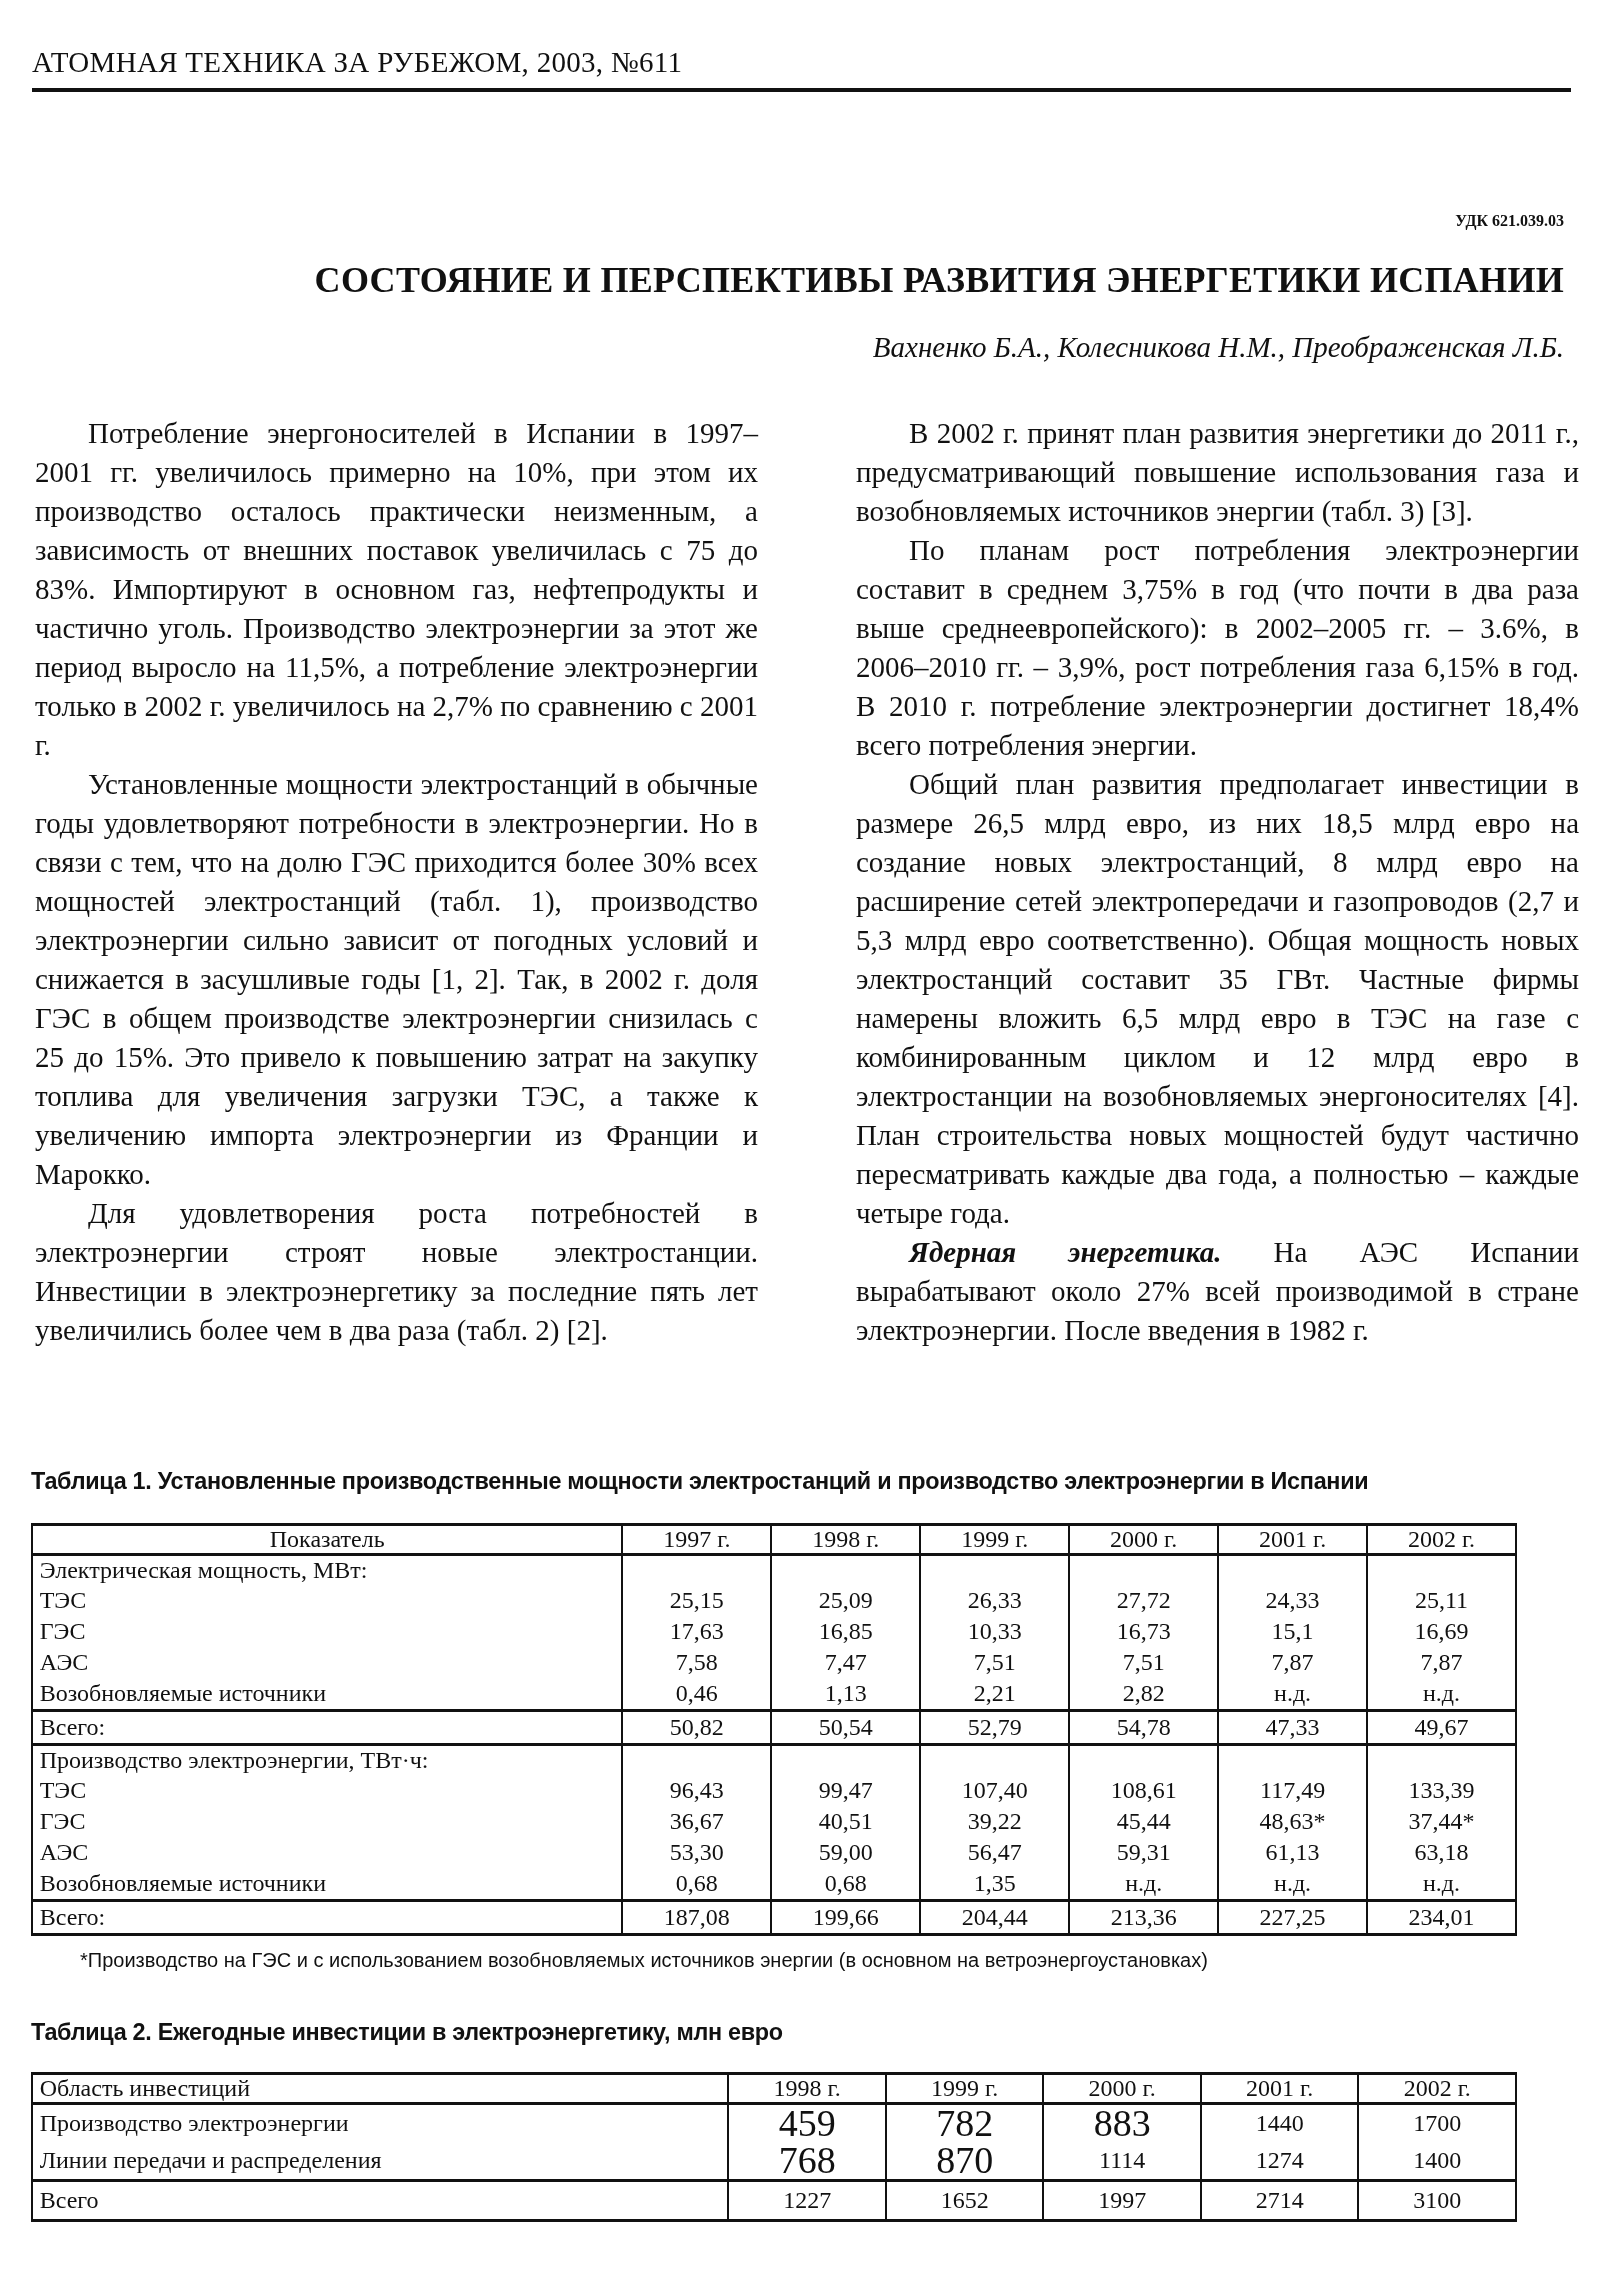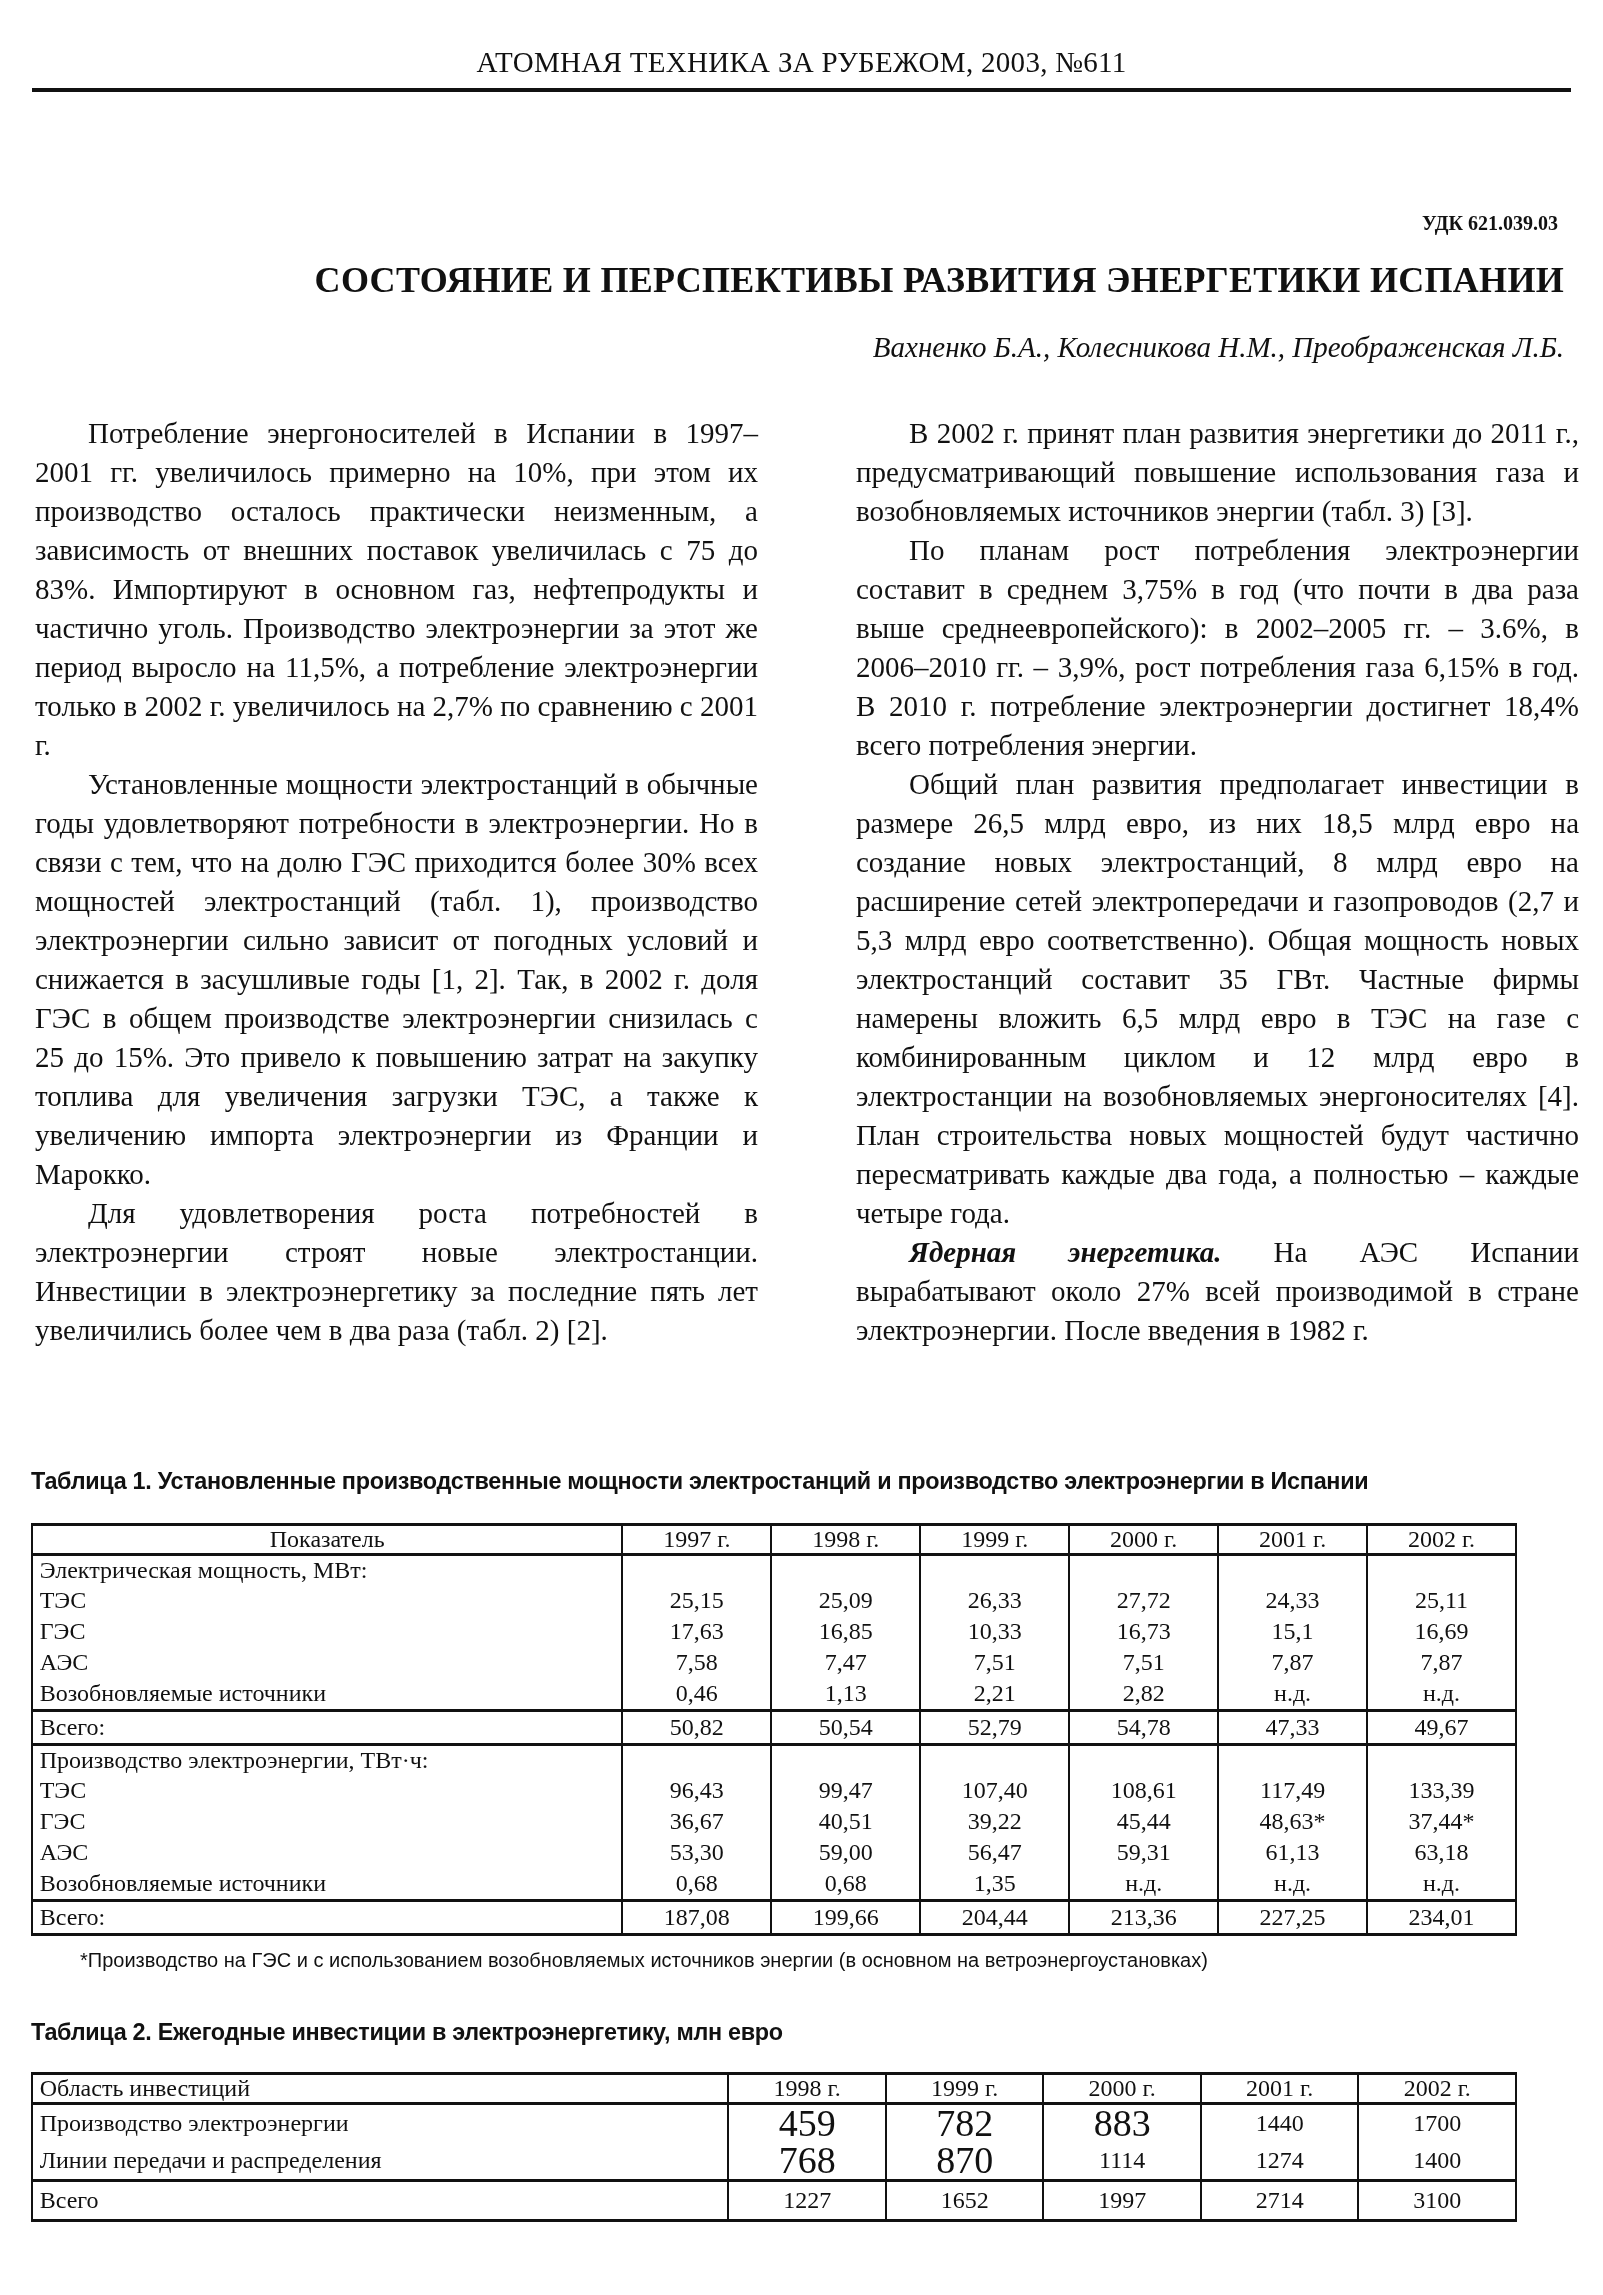--- a/index.html
+++ b/index.html
@@ -1,19 +1,19 @@
 <!DOCTYPE html>
 <html style="font-size:10.7px"><head>
 <meta charset="utf-8">
 <style>
   html,body{margin:0;padding:0;background:#fff;}
   body{width:1603px;height:2295px;position:relative;color:#111;font-family:"Liberation Serif","DejaVu Serif",serif;overflow:hidden;}
-  .hdr{position:absolute;left:32px;right:32px;top:27px;height:52px;display:flex;justify-content:center;align-items:flex-end;border-bottom:4px solid #111;padding-bottom:9.4px;}
+  .hdr{position:absolute;left:32px;right:32px;top:27px;height:52px;display:flex;justify-content:flex-start;align-items:flex-end;border-bottom:4px solid #111;padding-bottom:9.4px;}
   .hdr span{font-size:29px;letter-spacing:0.3px;}
-  .udk{position:absolute;right:45px;top:212px;font-size:20px;font-weight:bold;}
+  .udk{position:absolute;right:39px;top:212px;font-size:16px;font-weight:bold;}
   .title{position:absolute;right:39px;top:259px;font-size:36px;font-weight:bold;letter-spacing:0.3px;}
   .authors{position:absolute;right:39px;top:331px;font-size:29px;font-style:italic;}
   .col{position:absolute;top:414px;width:723px;font-size:29px;line-height:39px;text-align:justify;}
   .col.left{left:35px;}
   .col.right{left:856px;}
   .col p{margin:0;text-indent:53px;}
   .col .em{font-weight:bold;font-style:italic;}
   .tcap{position:absolute;left:31px;font-size:23.4px;font-weight:bold;font-family:"Liberation Sans","DejaVu Sans",sans-serif;letter-spacing:-0.3px;}
   table{position:absolute;border-collapse:collapse;font-size:24px;font-family:"Liberation Serif",serif;}
   td,th{border-left:2px solid #111;border-right:2px solid #111;padding:0 6.7px;font-weight:normal;}

